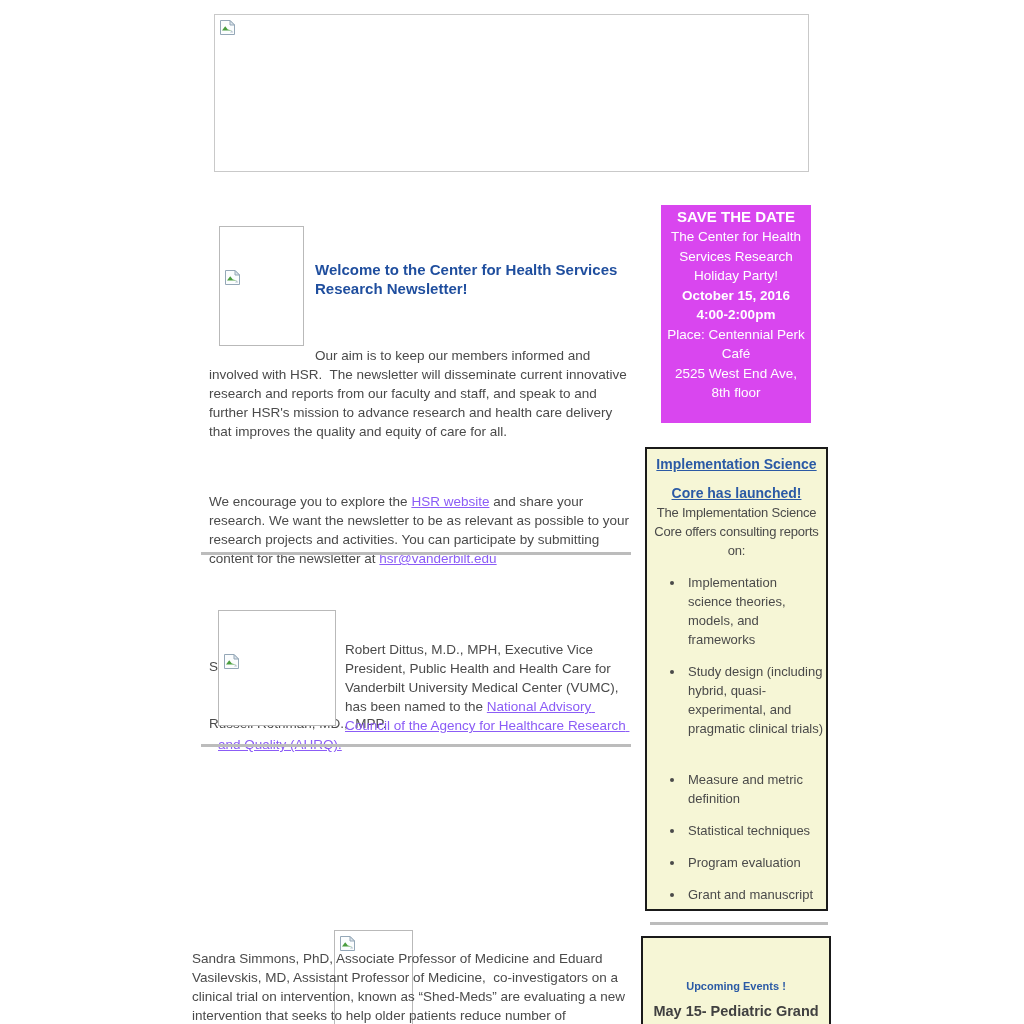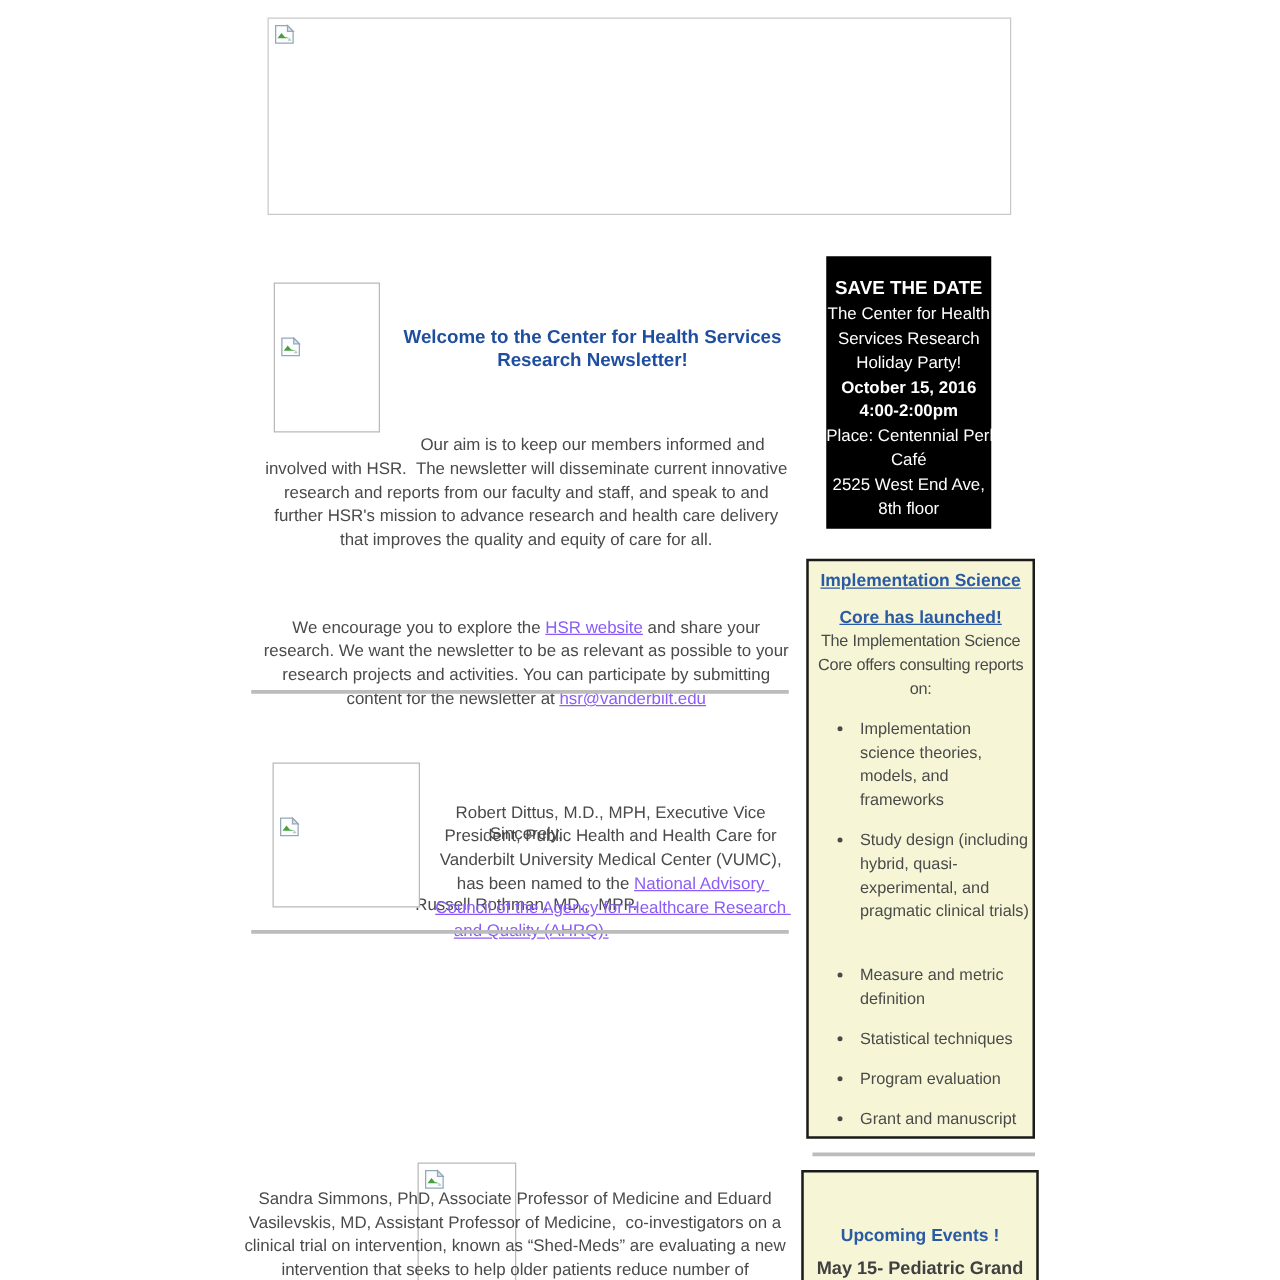--- a/index.html
+++ b/index.html
@@ -1,20 +1,20 @@
 <!DOCTYPE html>
 <html><head>
 <meta charset="utf-8">
 <style>
   html,body{margin:0;padding:0;background:#ffffff;}
   #page{
     position:relative;width:1024px;height:1024px;overflow:hidden;
     background:#ffffff;font-family:"Liberation Sans",sans-serif;color:#4a4a4a;
   }
-  .abs{position:absolute;text-align:center;}
+  .abs{position:absolute;}
   
   .img-box{background:#ffffff;border:1px solid #b9b9b9;box-sizing:border-box;}
   .img-box .bimg{position:absolute;top:4px;left:4px;width:17px;height:17px;}
   .img-box{position:relative;}
   
   #top-image-box{left:214px;top:14px;width:595px;height:158px;border:1px solid #c9c9c9;}
   
   .body-text{font-size:13.5px;line-height:19px;white-space:pre-wrap;}
   #welcome{left:209px;top:200px;width:424px;}
   #welcome .float-img{float:left;width:85px;height:120px;margin:7px 11px 8px 10px;}
@@ -24,43 +24,43 @@
   a.lnk{color:#8b5cf6;text-decoration:underline;cursor:pointer;white-space:pre-wrap;}
   .divider{height:3px;background:#bcbcbc;}
   #divider-1{left:201px;top:552px;width:430px;}
   #divider-2{left:201px;top:744px;width:430px;}
   #dittus{left:218px;top:583px;width:414px;}
   #dittus .float-img{float:left;width:118px;height:116px;margin:8px 9px 6px 0;}
   #photo-row-1{left:334px;top:772px;width:79px;height:122px;}
   #shedmeds{left:192px;top:911px;width:440px;}
   
   #save-box{
-    left:661px;top:205px;width:132px;height:218px;background:#000000;color:#ffffff;
-    text-align:center;font-size:13.5px;line-height:19.5px;box-sizing:border-box;padding-top:16px;
+    left:661px;top:205px;width:150px;height:218px;background:#d946ef;color:#ffffff;
+    text-align:center;font-size:13.5px;line-height:19.5px;box-sizing:border-box;padding-top:2px;
   }
   #save-box .sd-title{font-size:15px;font-weight:bold;line-height:20px;}
   #save-box .b{font-weight:bold;}
   #save-box div{white-space:nowrap;}
   #impl-box{
     left:645px;top:447px;width:183px;height:464px;background:#F6F6D6;
     border:2px solid #1a1a1a;box-sizing:border-box;text-align:center;overflow:hidden;
   }
   #impl-box .impl-title{display:block;font-size:14px;line-height:19px;font-weight:bold;color:#2B5AA5;text-decoration:underline;white-space:nowrap;}
   #impl-box .t1{margin-top:6px;}
   #impl-box .t2{margin-top:10px;}
   #impl-box .intro{font-size:13px;line-height:19px;letter-spacing:-0.2px;white-space:nowrap;margin-top:0;}
   #impl-box ul{margin:13px 0 0 0;padding:0 2px 0 38px;text-align:left;font-size:13px;line-height:19px;}
   #impl-box li{margin-bottom:13px;padding-left:3px;}
   #impl-box li.gap-before{margin-top:32px;}
   #divider-3{left:650px;top:922px;width:178px;}
   #events-box{
     left:641px;top:936px;width:190px;height:150px;background:#F6F6D6;
     border:2px solid #1a1a1a;box-sizing:border-box;text-align:center;
   }
-  #events-box .ev-title{margin-top:42px;font-size:14px;font-weight:bold;color:#2B5AA5;}
+  #events-box .ev-title{margin-top:42px;font-size:11px;font-weight:bold;color:#2B5AA5;}
   #events-box .ev-item{margin-top:11px;font-size:14.5px;font-weight:bold;color:#404040;white-space:nowrap;}
 </style>
 </head>
 <body>
 
 <div id="page">
 
   <div class="abs img-box" id="top-image-box">
     <span class="bimg">
       <svg viewBox="0 0 17 17" width="17" height="17">

